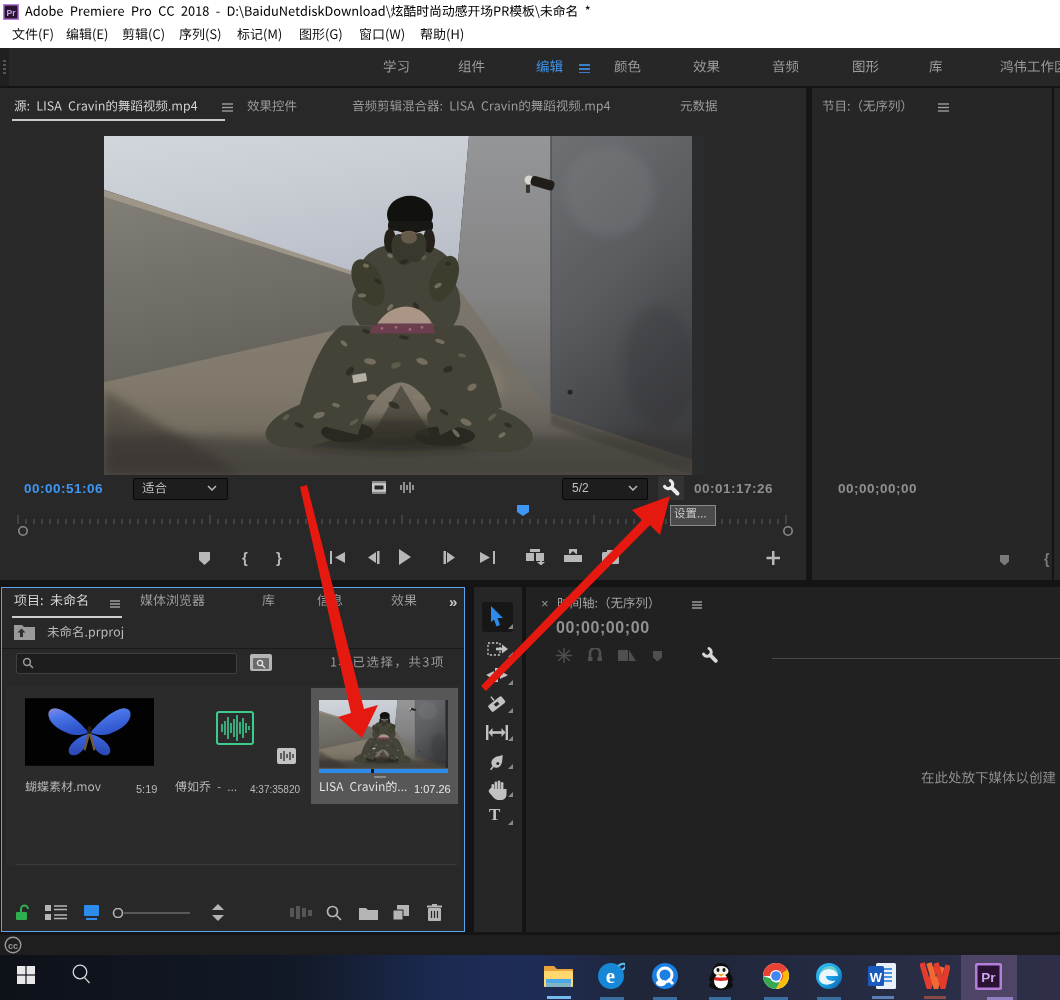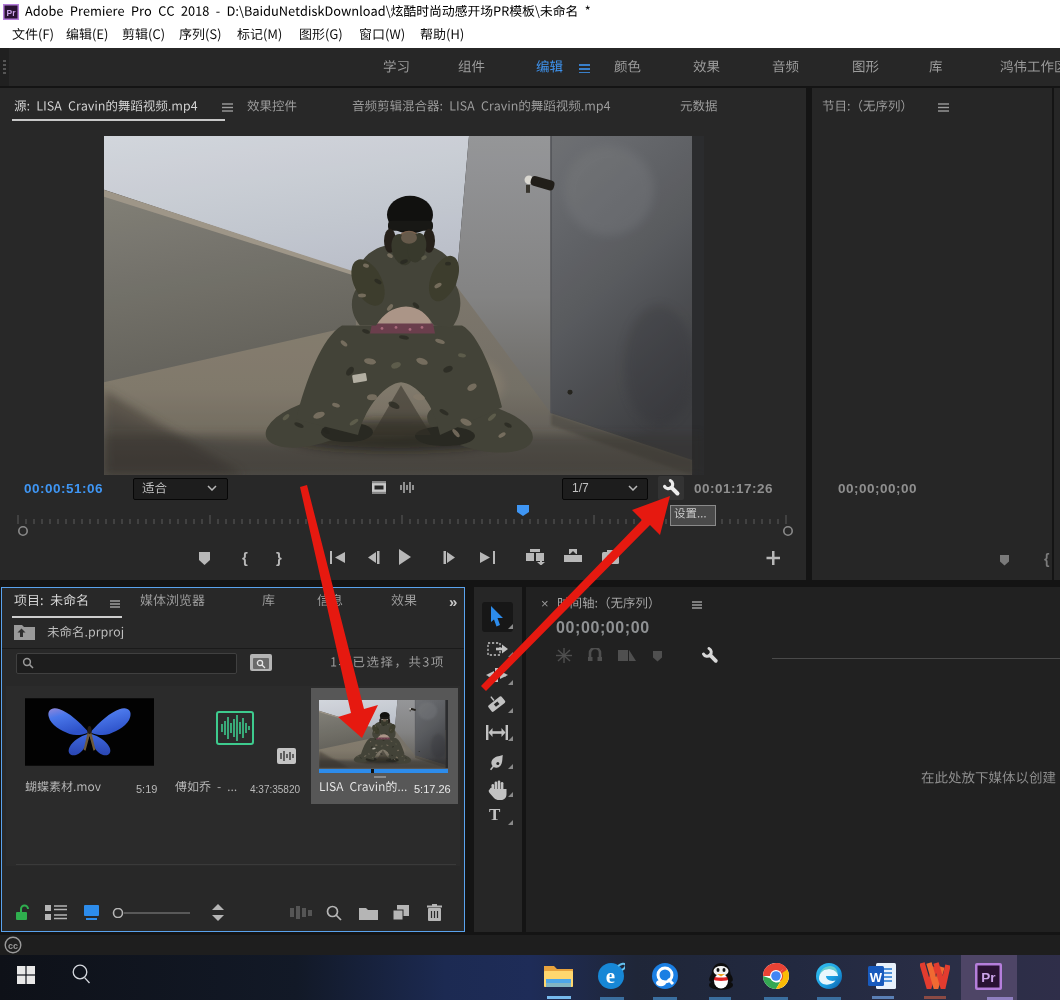--- a/index.html
+++ b/index.html
@@ -596,21 +596,21 @@
     <svg style="position:absolute;left:399px;top:481px" width="17" height="13" viewBox="0 0 17 13">
       <g stroke="#c8c8c8" stroke-width="1.3">
         <line x1="2" y1="4" x2="2" y2="9"></line>
         <line x1="5" y1="1" x2="5" y2="12"></line>
         <line x1="8" y1="4" x2="8" y2="9"></line>
         <line x1="11" y1="1" x2="11" y2="12"></line>
         <line x1="14" y1="4" x2="14" y2="9"></line>
       </g>
     </svg>
     <div style="position:absolute;left:562px;top:478px;width:84px;height:20px;background:#1d1d1d;border:1px solid #070707;border-radius:2px"></div>
-    <div style="position:absolute;left:572px;top:481px;font-family:&quot;Liberation Sans&quot;,sans-serif;font-size:12px;font-weight:400;color:#c2c2c2;letter-spacing:0px;white-space:pre">1/7</div>
+    <div style="position:absolute;left:572px;top:481px;font-family:&quot;Liberation Sans&quot;,sans-serif;font-size:12px;font-weight:400;color:#c2c2c2;letter-spacing:0px;white-space:pre">5/2</div>
     <svg style="position:absolute;left:628px;top:485px" width="10" height="6" viewBox="0 0 10 6">
       <path d="M1,1 L5,5 L9,1" stroke="#b8b8b8" stroke-width="1.5" fill="none"></path>
     </svg>
     <div style="position:absolute;left:658px;top:476px;width:26px;height:24px;background:#333;border-radius:2px"></div>
     <svg style="position:absolute;left:662px;top:478px" width="20" height="20" viewBox="0 0 20 20">
       <g stroke="#ececec" fill="none" stroke-linecap="round">
         <path d="M2.6,8.4 A4.3,4.3 0 1 0 8.4,2.6" stroke-width="3.2"></path>
         <line x1="9.6" y1="9.6" x2="15.5" y2="15.5" stroke-width="4"></line>
       </g>
     </svg>
@@ -1075,21 +1075,21 @@
         <use href="#g19" x="3566"></use>
         <use href="#g85" x="4129"></use>
         <use href="#g8" x="4650"></use>
         <use href="#g26" x="4925"></use>
         <use href="#g86" x="5535"></use>
         <use href="#g90" x="6535"></use>
         <use href="#g90" x="6813"></use>
         <use href="#g90" x="7091"></use>
       </g>
     </svg>
-    <div style="position:absolute;left:414px;top:783px;font-family:&quot;Liberation Sans&quot;,sans-serif;font-size:11px;font-weight:400;color:#e8e8e8;letter-spacing:0px;white-space:pre">5:17.26</div>
+    <div style="position:absolute;left:414px;top:783px;font-family:&quot;Liberation Sans&quot;,sans-serif;font-size:11px;font-weight:400;color:#e8e8e8;letter-spacing:0px;white-space:pre">1:07.26</div>
     <svg style="position:absolute;left:16px;top:904px" width="13" height="17" viewBox="0 0 13 17">
       <path d="M3,8 v-3 a3.5,3.5 0 0 1 7,0" fill="none" stroke="#2fae4e" stroke-width="2" transform="translate(2,0)"></path>
       <rect x="0" y="8" width="11" height="8" rx="1" fill="#2fae4e"></rect>
     </svg>
     <svg style="position:absolute;left:45px;top:905px" width="22" height="15" viewBox="0 0 22 15">
       <g fill="#b5b5b5">
         <rect x="0" y="0" width="6" height="6"></rect>
         <rect x="0" y="9" width="6" height="6"></rect>
       </g>
       <g stroke="#b5b5b5" stroke-width="1.5">

